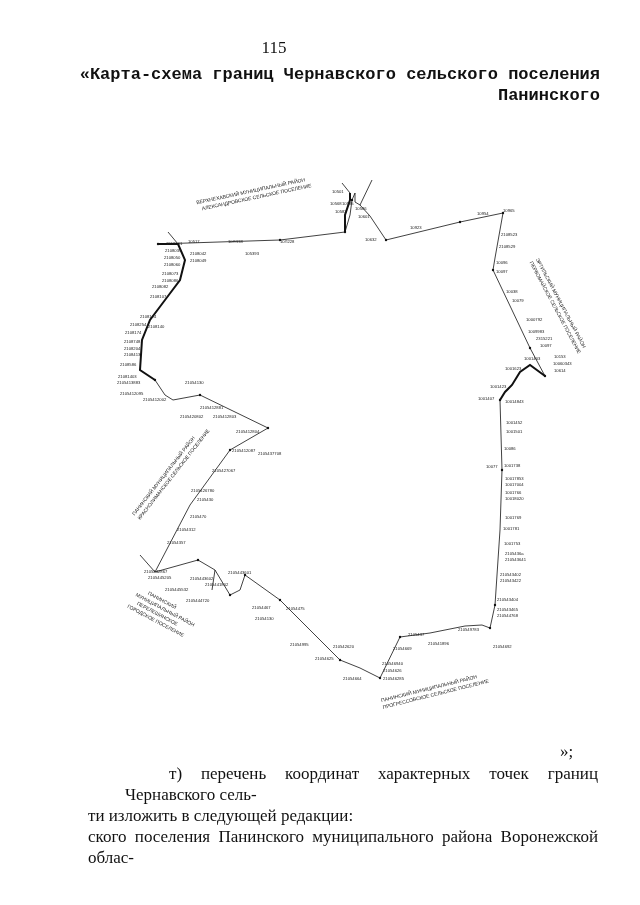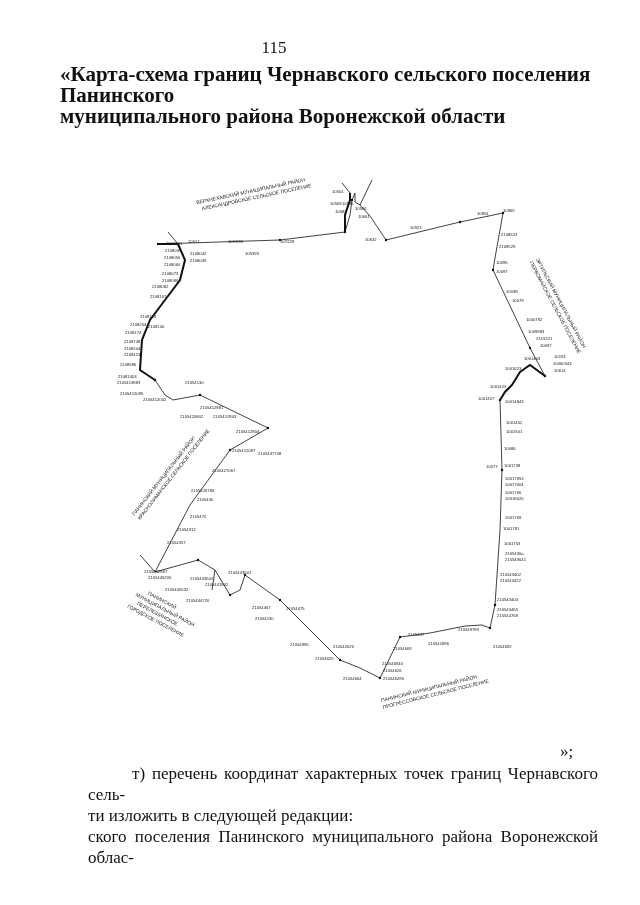--- a/index.html
+++ b/index.html
@@ -1,37 +1,36 @@
 <!DOCTYPE html>
 <html><head>
 <meta charset="utf-8">
 <style>
   html, body { margin:0; padding:0; background:#ffffff; }
   body { width:640px; height:905px; position:relative; overflow:hidden;
          font-family:"Liberation Serif", "DejaVu Serif", serif; color:#111; }
   .page-num { position:absolute; top:38px; left:0; width:548px; text-align:center; font-size:17px; }
-  .title { position:absolute; top:64px; left:60px; width:540px; text-align:left;
-           font-size:21px; font-weight:bold; line-height:21px; }
+  .title { position:absolute; top:64px; left:60px; width:540px; text-align:right;
+           font-size:17px; font-weight:bold; line-height:21px;font-family:Liberation Mono, monospace; }
   .map { position:absolute; left:0; top:150px; width:640px; height:580px; }
   .map svg { width:640px; height:580px; }
   .close-quote { position:absolute; top:742px; left:560px; font-size:17px; }
   .para { position:absolute; top:763px; left:88px; width:510px; font-size:17px;
           line-height:21px; text-align:justify; }
   .para .line { display:block; }
-  .para .first { text-indent:44px; }
+  .para .first { text-indent:44px;margin-left:37px; }
   .pt { font-family:"Liberation Sans", sans-serif; font-size:4.2px; fill:#222; }
   .area { font-family:"Liberation Sans", sans-serif; font-size:5px; fill:#222; }
 </style>
 </head>
 <body>
 
 <div class="page-num">115</div>
 <div class="title">
   <div>«Карта-схема границ Чернавского сельского поселения Панинского</div>
-  <div>муниципального района Воронежской области</div>
 </div>
 
 <div class="map">
   <svg viewBox="0 150 640 580" xmlns="http://www.w3.org/2000/svg">
 
     <g fill="none" stroke="#111" stroke-width="0.8">
       <path d="M158,244 L280,240 L345,232 L350,215 L352,200 L355,193 L355,202 L360,205 L370,216 L386,240 L460,222 L503,213 L495,258 L493,270 L530,348 L545,376"></path>
       <path stroke-width="2" d="M545,376 L530,365 L520,372 L512,385 L505,392 L500,400"></path>
       <path d="M500,400 L502,470 L500,530 L495,605 L490,628 L482,625 L465,626 L430,633 L400,637 L380,678 L360,668 L340,660 L280,600 L245,575 L240,590 L230,595 L215,570 L198,560 L155,572 L190,505 L230,450 L268,428 L200,395 L173,400 L165,395 L155,380"></path>
       <path stroke-width="2" d="M155,380 L140,370 L142,340 L150,320 L165,300 L180,280 L185,260 L178,244 L158,244"></path>

